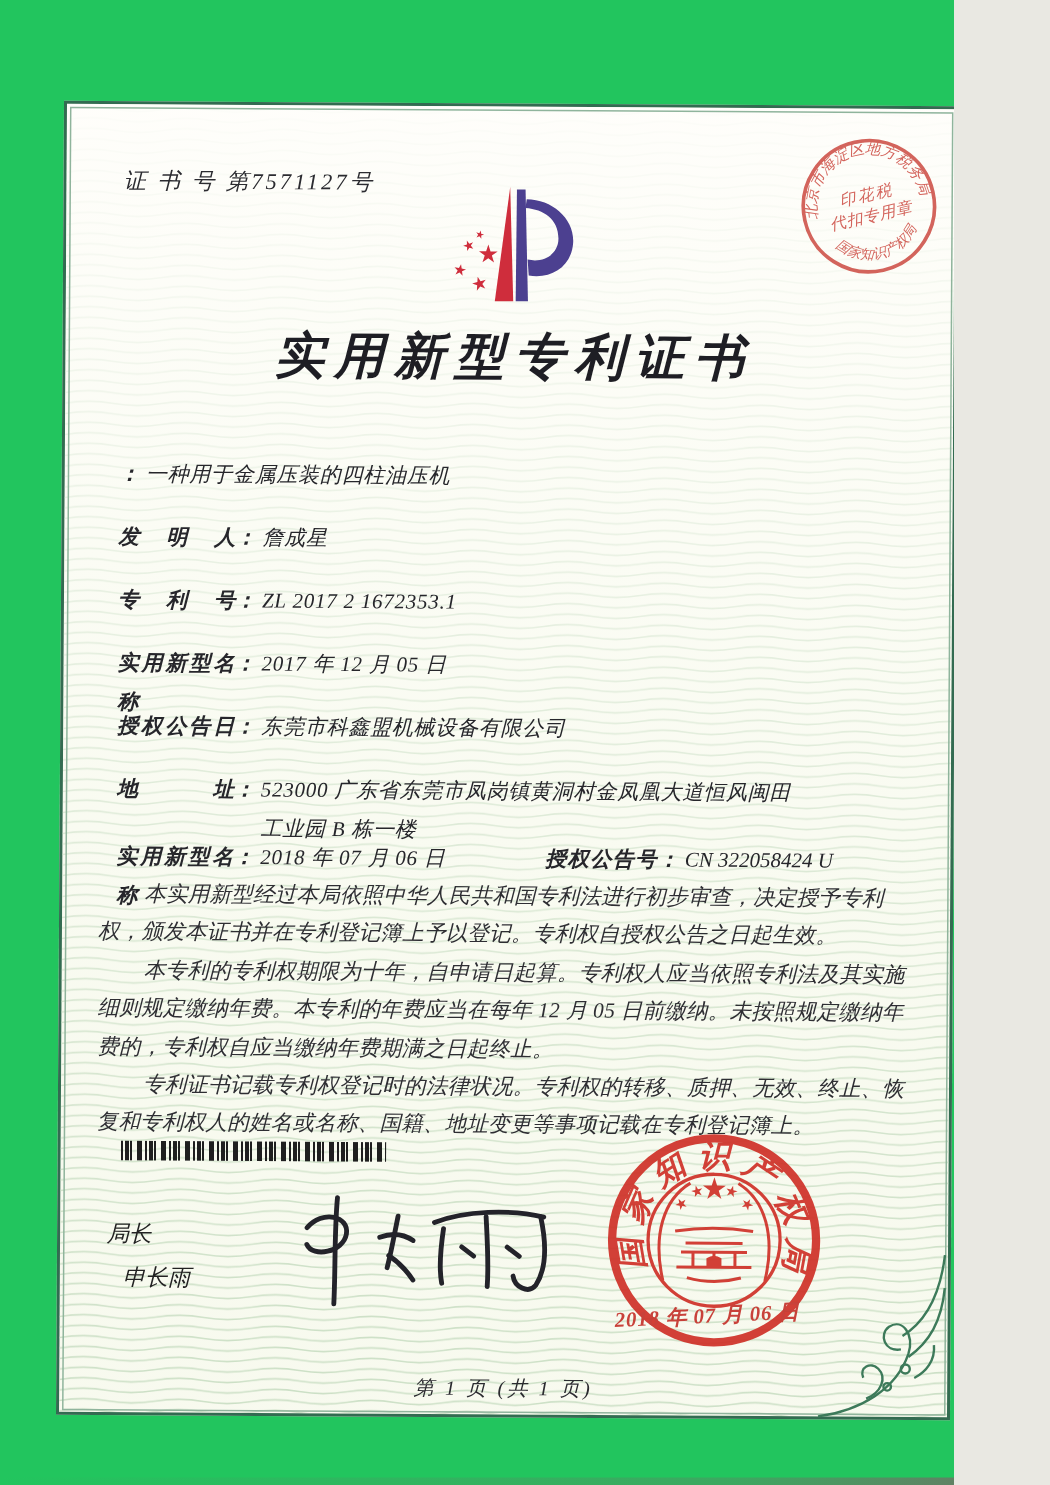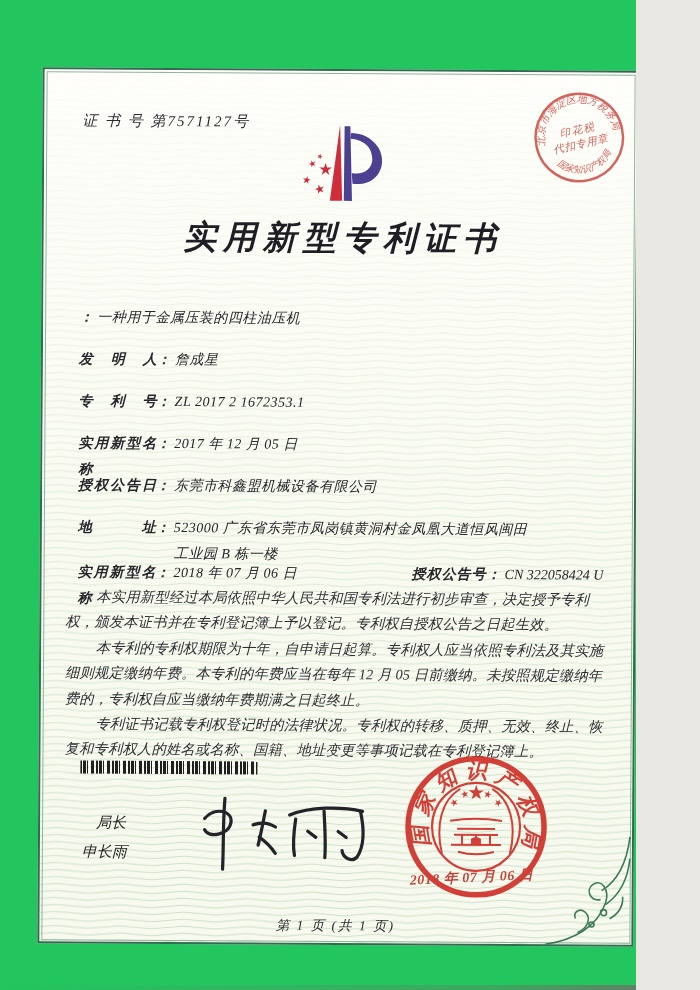--- a/index.html
+++ b/index.html
@@ -20,31 +20,31 @@
   .logo{position:absolute;left:247px;top:52px;width:105px;height:86px;}
   .title{position:absolute;left:0;top:145px;width:100%;text-align:center;font-size:33px;
     font-weight:bold;letter-spacing:7px;padding-left:7px;color:#1e1e24;box-sizing:border-box;}
 
   .frow{position:absolute;left:36px;right:28px;display:flex;align-items:flex-start;
     font-size:14px;line-height:26px;color:#26262b;}
   .flabel{display:inline-block;width:78px;font-weight:bold;text-align:justify;text-align-last:justify;flex:none;}
   .fcolon{font-weight:bold;flex:none;margin:0 4px 0 0;}
   .fvalue{flex:1;letter-spacing:.5px;}
   .grant-group{position:absolute;left:286px;top:0;display:flex;font-size:14px;line-height:26px;}
-  .grant-group .glabel{font-weight:bold;letter-spacing:1px;margin-left:48px;}
+  .grant-group .glabel{font-weight:bold;letter-spacing:1px;}
 
   .paras{position:absolute;left:24px;right:22px;top:515px;color:#2e2e33;}
   .paras p{margin:0;font-size:14.3px;line-height:25.4px;text-indent:2.15em;letter-spacing:.2px;}
 
   .barcode{position:absolute;left:40px;top:691px;width:177px;height:13px;
     background:repeating-linear-gradient(90deg,#1f1f1f 0 1.5px,transparent 1.5px 3px,
       #1f1f1f 3px 5.5px,transparent 5.5px 6.5px,#1f1f1f 6.5px 7.5px,transparent 7.5px 11px,
       #1f1f1f 11px 14px,transparent 14px 16px);}
 
-  .director-title{position:absolute;left:56px;top:744px;font-size:15px;color:#222;font-family:"Liberation Sans","DejaVu Sans",sans-serif;}
+  .director-title{position:absolute;left:31px;top:744px;font-size:15px;color:#222;font-family:"Liberation Sans","DejaVu Sans",sans-serif;}
   .director-name{position:absolute;left:42px;top:773px;font-size:15px;color:#222;font-family:"Liberation Sans","DejaVu Sans",sans-serif;}
   .signature{position:absolute;left:148px;top:722px;width:198px;height:86px;}
 
   .seal{position:absolute;left:350px;top:676px;width:172px;height:172px;opacity:.92;}
   .tax-stamp{position:absolute;left:474px;top:4px;width:122px;height:122px;transform:rotate(-13deg);opacity:.85;}
   .corner-flourish{position:absolute;right:-3px;bottom:-4px;width:95px;height:120px;}
 
   .footer{position:absolute;left:0;top:846px;width:100%;text-align:center;font-size:13.5px;
     letter-spacing:2px;color:#2b2b30;}
   svg text{font-family:"Liberation Serif","DejaVu Serif",serif;}

